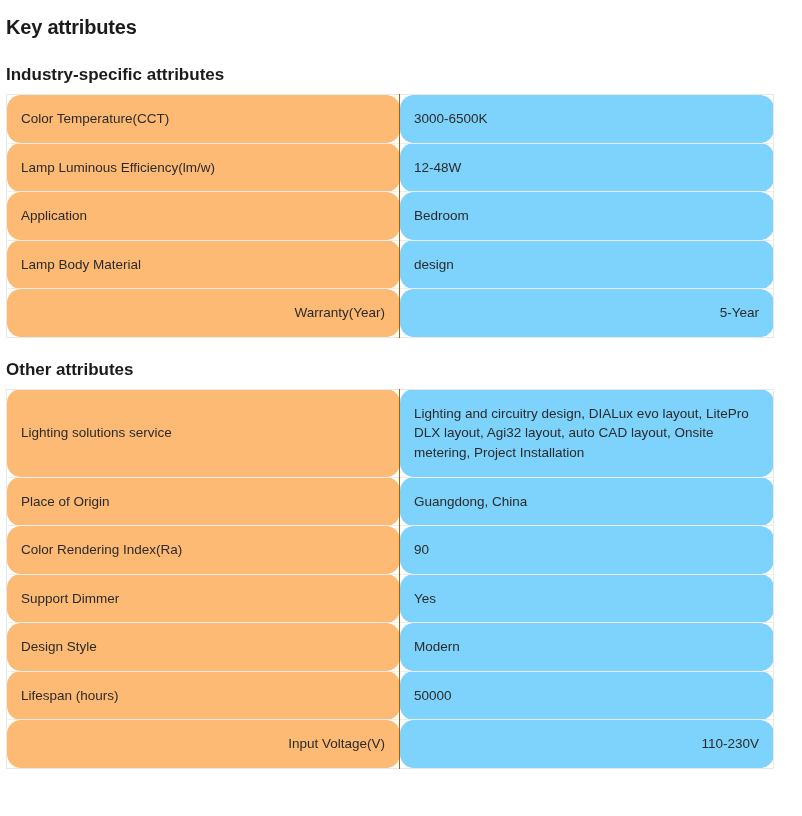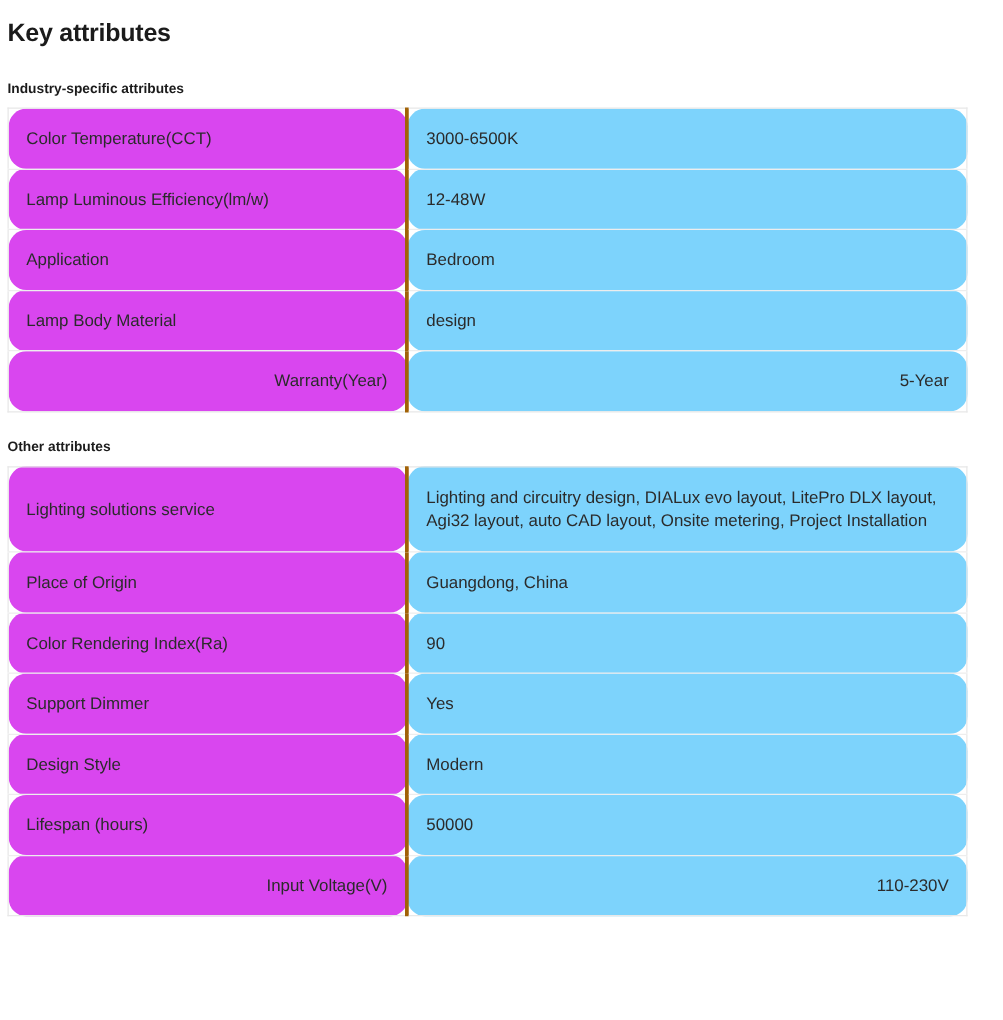--- a/index.html
+++ b/index.html
@@ -19,21 +19,21 @@
     padding: 10px 28px 0 6px;
   }
   .page-title {
     font-size: 20px;
     font-weight: bold;
     color: #1b1b1b;
     margin: 6px 0 0 0;
     letter-spacing: -0.2px;
   }
   .section-title {
-    font-size: 11px;
+    font-size: 17px;
     font-weight: bold;
     color: #1b1b1b;
     margin: 26px 0 9px 0;
   }
   .section-title.second {
     margin-top: 22px;
   }
   table.attr-table {
     width: 100%;
     border-collapse: collapse;
@@ -48,23 +48,23 @@
     text-align: right;
   }
   table.attr-table td {
     padding: 14px 14px 14px 14px;
     font-size: 13.5px;
     color: #2b2b2b;
     vertical-align: middle;
     line-height: 1.45;
   }
   td.attr-key {
-    width: 319px;
-    background: #d946ef;
-    border-right: 3px solid #a16207;
+    width: 393px;
+    background: #fdba74;
+    border-right: 1px solid #a16207;
     color: #2b2b2b;
   }
   td.attr-val {
     background: #7dd3fc;
   }
 </style>
 </head>
 <body>
 
 <div class="page">

